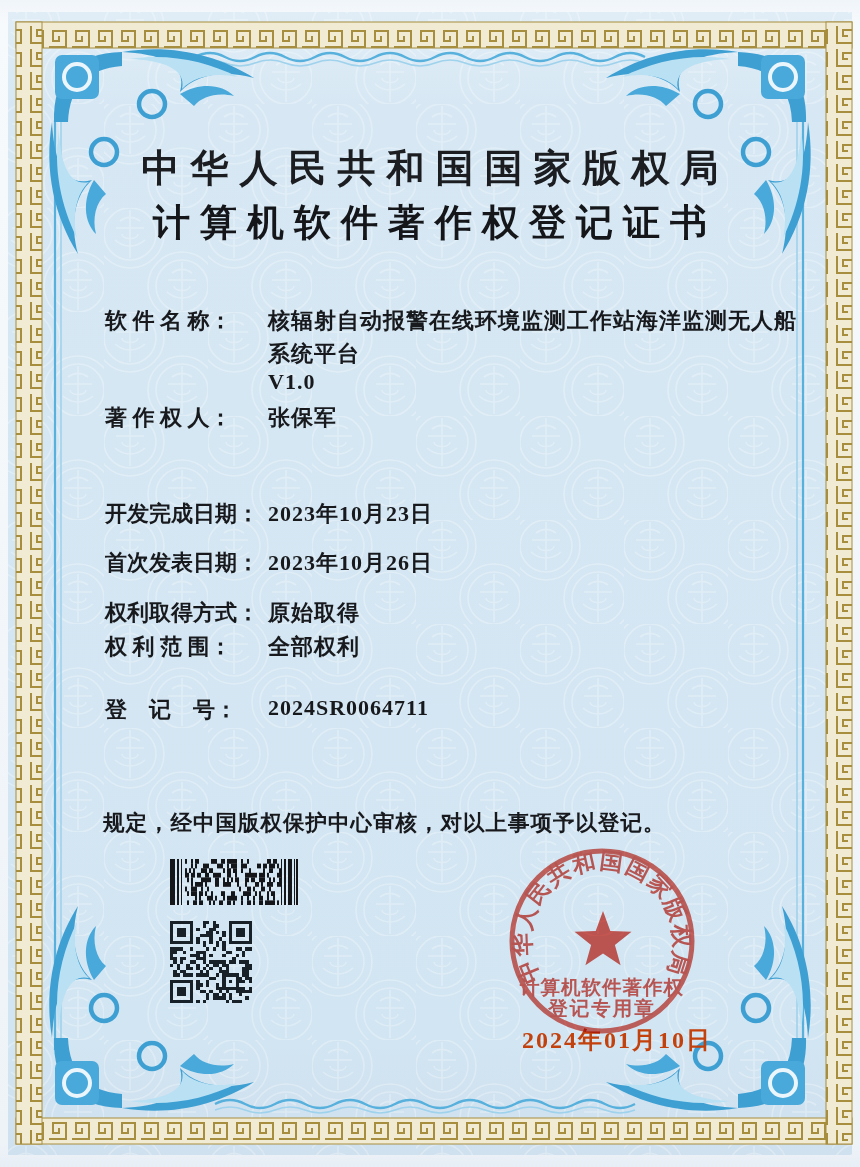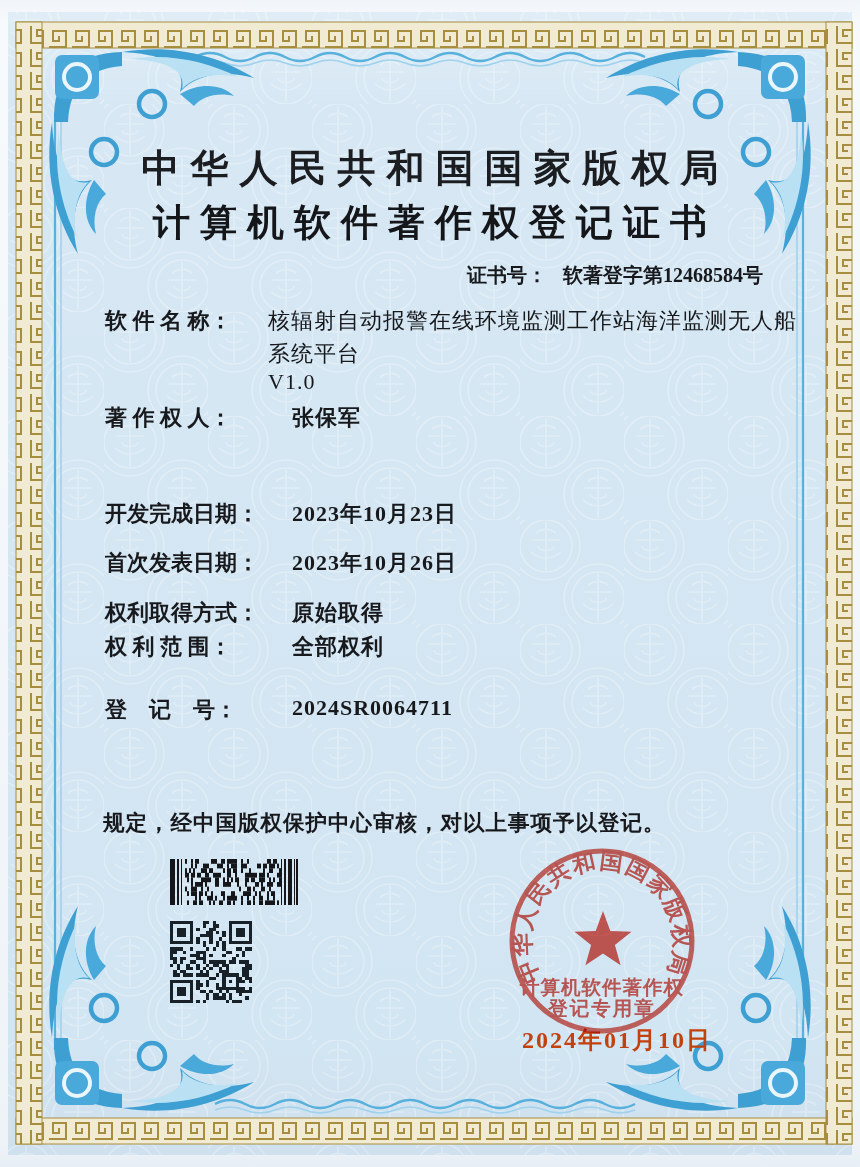--- a/index.html
+++ b/index.html
@@ -19,22 +19,22 @@
   .cert-title{
     position:absolute;top:198px;left:0;width:860px;text-align:center;
     font-size:37px;font-weight:700;letter-spacing:10px;text-indent:10px;color:#141619;
   }
   .cert-no{
     position:absolute;top:262px;right:97px;display:flex;gap:16px;
     font-size:20px;font-weight:700;color:#17191d;white-space:nowrap;
   }
   .row{position:absolute;left:105px;white-space:nowrap;font-size:22px;}
   .row .lbl{font-weight:700;}
-  .row .val{position:absolute;left:163px;font-weight:600;letter-spacing:1px;margin-left:24px;}
-  .swline{position:absolute;left:268px;font-size:22px;font-weight:400;white-space:nowrap;letter-spacing:1px;}
+  .row .val{position:absolute;left:163px;font-weight:600;letter-spacing:1px;}
+  .swline{position:absolute;left:268px;font-size:22px;font-weight:700;white-space:nowrap;letter-spacing:1px;}
   .stmt{position:absolute;left:103px;width:672px;font-size:21.5px;font-weight:600;letter-spacing:1px;white-space:nowrap;color:#17191d;}
   .stmt.indent{padding-left:44px;}
   .issue-date{
     position:absolute;left:522px;top:1024px;font-size:24px;font-weight:700;
     letter-spacing:2px;white-space:nowrap;color:#c2410c;
   }
   .code{position:absolute;}
   #seal-svg{position:absolute;left:494px;top:833px;mix-blend-mode:multiply;}
 </style>
 </head>
@@ -102,24 +102,20 @@
     <use href="#flourish" transform="translate(48,48)"></use>
     <use href="#flourish" transform="translate(812,48) scale(-1,1)"></use>
     <use href="#flourish" transform="translate(48,1112) scale(1,-1)"></use>
     <use href="#flourish" transform="translate(812,1112) scale(-1,-1)"></use>
   </svg>
 
   <div class="content">
     <div class="authority">中华人民共和国国家版权局</div>
     <div class="cert-title">计算机软件著作权登记证书</div>
 
-    <div class="cert-no">
-      <span>证书号：</span>
-      <span>软著登字第12468584号</span>
-    </div>
 
     <div class="row" style="top:306px">
       <span class="lbl">软 件 名 称：</span>
     </div>
     <div class="swline" style="top:306px">核辐射自动报警在线环境监测工作站海洋监测无人船</div>
     <div class="swline" style="top:339px">系统平台</div>
     <div class="swline" style="top:369px">V1.0</div>
 
     <div class="row" style="top:403px">
       <span class="lbl">著 作 权 人：</span>

